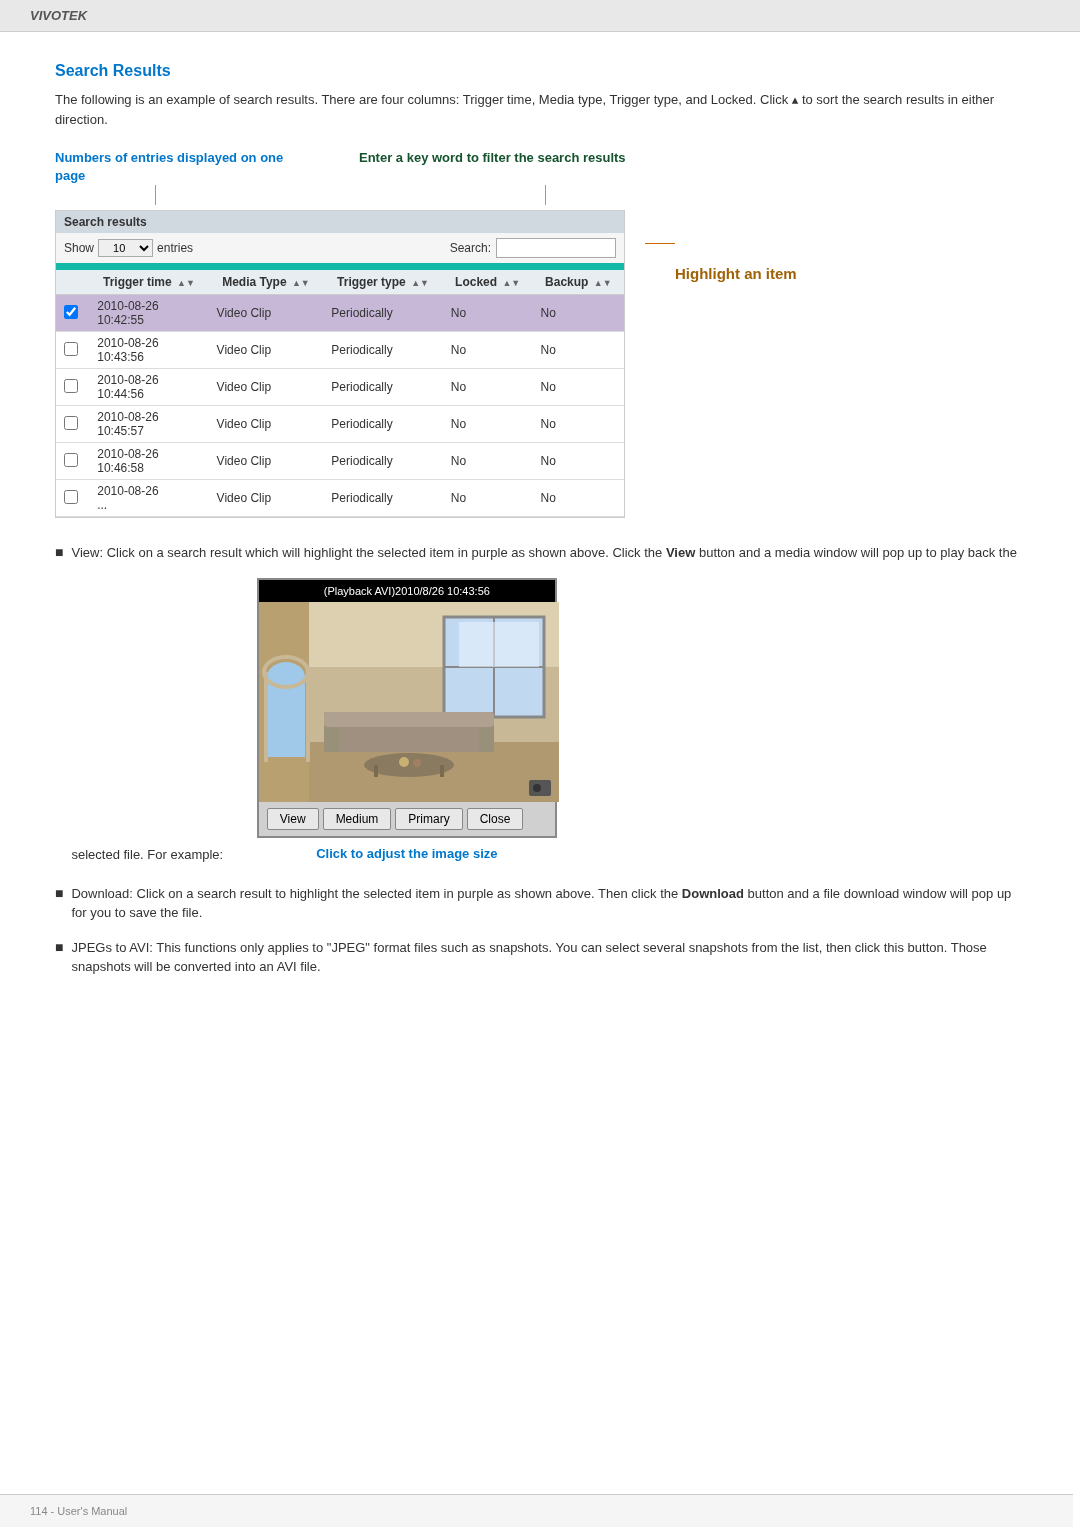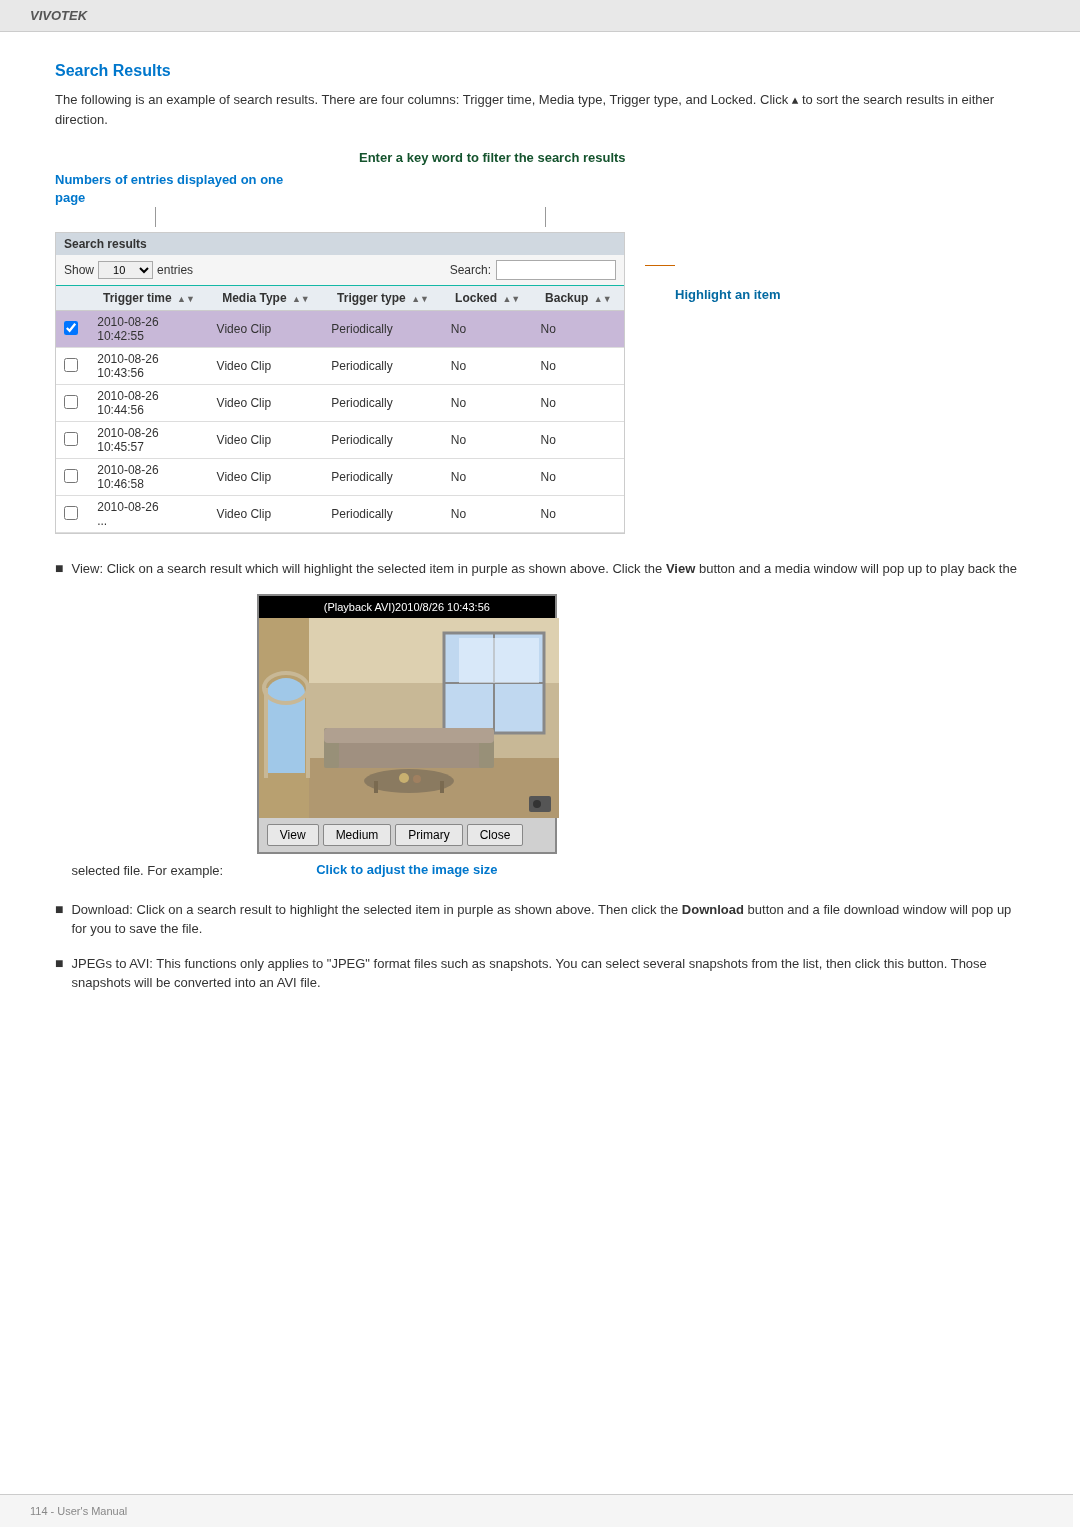--- a/index.html
+++ b/index.html
@@ -62,21 +62,21 @@
       font-weight: bold;
       color: #333;
     }
 
     .table-controls {
       display: flex;
       align-items: center;
       justify-content: space-between;
       padding: 5px 8px;
       background: #f5f5f5;
-      border-bottom: 1px solid #14b8a6;
+      border-bottom: 7px solid #14b8a6;
     }
 
     .show-entries {
       display: flex;
       align-items: center;
       gap: 4px;
       font-size: 12px;
     }
 
     .show-entries select {
@@ -155,33 +155,32 @@
       position: relative;
       margin-bottom: 25px;
     }
 
     .ann-left {
       width: 230px;
       color: #0077cc;
       font-weight: bold;
       font-size: 13px;
       line-height: 1.4;
-      margin-top: 22px;
     }
 
     .table-and-annotation {
       display: flex;
       align-items: flex-start;
       gap: 20px;
     }
 
     .highlight-annotation {
-      color: #0369a1;
-      font-weight: bold;
-      font-size: 13px;
+      color: #a16207;
+      font-weight: bold;
+      font-size: 15px;
       margin-top: 30px;
       white-space: nowrap;
     }
 
     
     .bullet-section {
       margin-bottom: 15px;
       display: flex;
       gap: 8px;
       align-items: flex-start;

